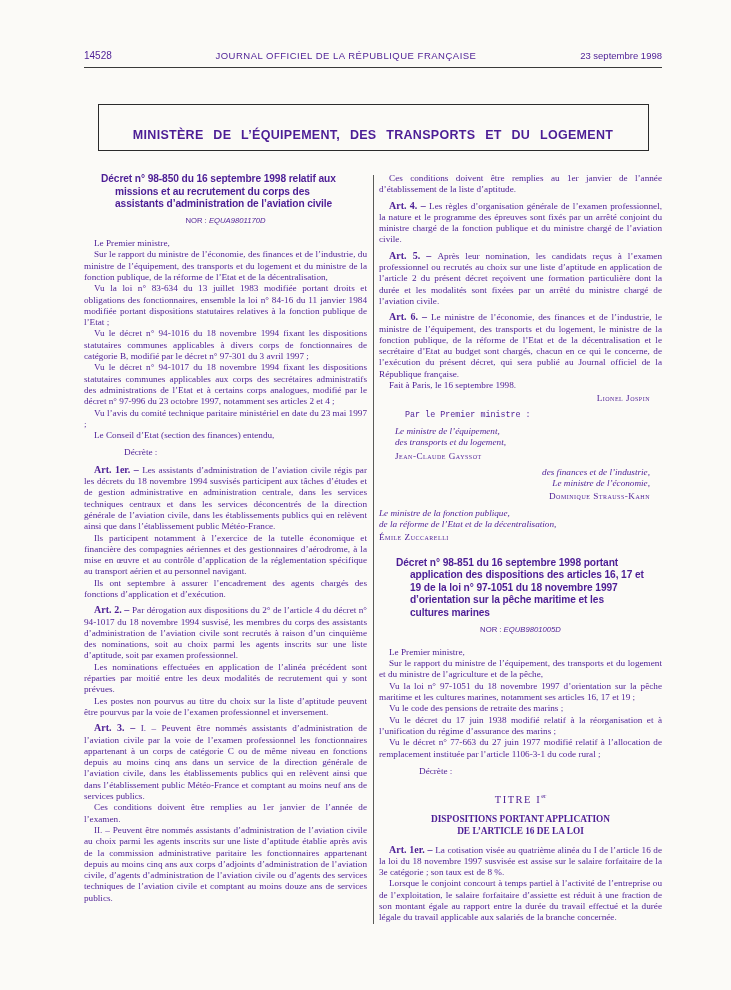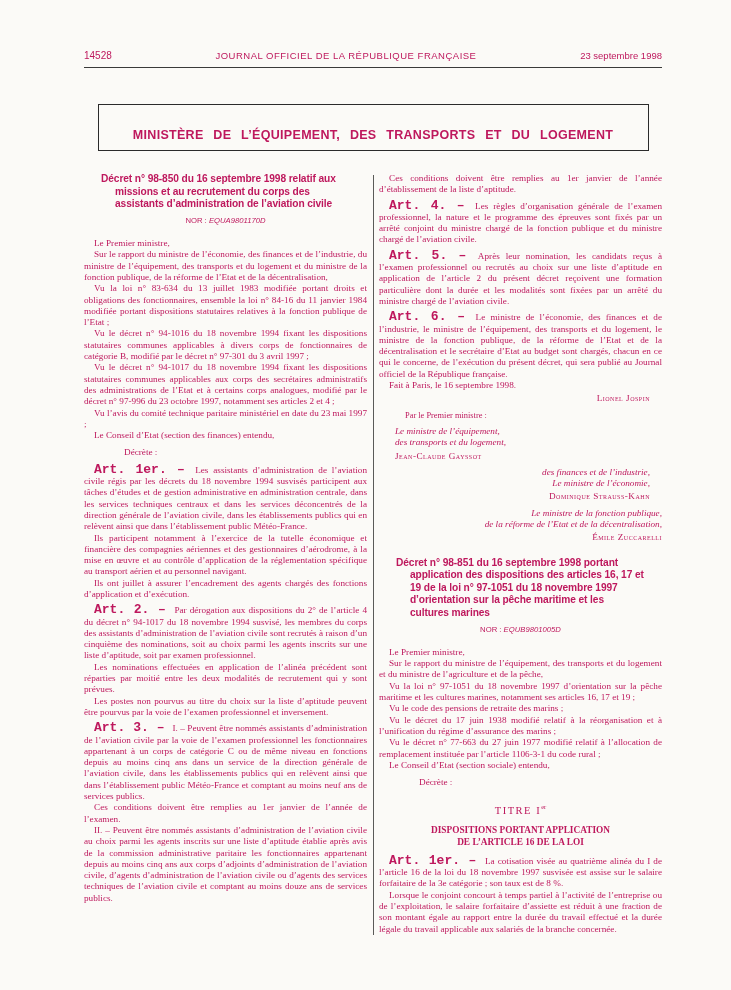--- a/index.html
+++ b/index.html
@@ -1,20 +1,20 @@
 <!DOCTYPE html>
 <html lang="fr"><head>
 <meta charset="utf-8">
 <style>
   html,body{margin:0;padding:0;}
   body{background:#e9e7e2;}
   .sheet{
     position:relative;width:731px;height:990px;margin:0 auto;
     background:#fbfaf7;overflow:hidden;
-    font-family:"Liberation Serif",serif;color:#be185d;
+    font-family:"Liberation Serif",serif;color:#4c1d95;
   }
   .content{padding:0 69px 0 84px;}
   
   .header-row{
     display:flex;justify-content:space-between;align-items:flex-end;
     padding-top:50px;font-family:"Liberation Sans",sans-serif;
   }
   .page-number{font-size:10px;}
   .journal-title{font-size:9.5px;letter-spacing:.5px;}
   .issue-date{font-size:9.5px;}
@@ -26,36 +26,36 @@
     font-family:"Liberation Sans",sans-serif;font-weight:bold;
     font-size:12.5px;letter-spacing:.3px;word-spacing:6px;
   }
   
   .columns{display:flex;margin-top:22px;align-items:stretch;}
   .col{width:283px;font-size:9.2px;line-height:11.3px;text-align:justify;}
   .col-divider{width:1px;background:#5a5a58;margin:2px 5px 0 6px;}
   
   .para{text-indent:10px;margin:0;}
   .para.art{margin-top:4px;}
-  .art-lead{font-family:Liberation Mono, monospace;font-weight:bold;font-size:13px;}
+  .art-lead{font-family:Liberation Serif, serif;font-weight:bold;font-size:10px;}
   .decree-title{
     font-family:"Liberation Sans",sans-serif;font-weight:bold;
     font-size:10.2px;line-height:12.6px;letter-spacing:-.1px;
     text-align:left;padding-left:14px;text-indent:-14px;margin:0 17px 4px;
   }
   .nor{text-align:center;font-family:"Liberation Sans",sans-serif;font-size:7.7px;margin:3px 0 12px;text-indent:0;}
   .nor-value{font-style:italic;}
   .decrete{text-indent:0;padding-left:40px;margin:6px 0 5px;}
   .sig-name{font-variant:small-caps;letter-spacing:.5px;margin:2px 0 1px;text-indent:0;}
   .sig-title{font-style:italic;margin-top:5px;text-indent:0;}
   .sig-title div{line-height:11.3px;}
-  .byline{font-size:8.4px;padding-left:26px;margin:5px 0 2px;text-indent:0;text-align:left;}
+  .byline{font-size:8.4px;padding-left:26px;margin:5px 0 2px;text-indent:0;text-align:left;font-family:Liberation Mono, monospace;}
   .align-right{text-align:right;padding-right:12px;}
   .align-left{text-align:left;padding-left:16px;}
-  .align-center{text-align:right;}
+  .align-center{text-align:left;}
   .titre{text-align:center;font-size:10.5px;letter-spacing:1.5px;margin:13px 0 9px;text-indent:0;}
   .titre sup{font-size:6.5px;letter-spacing:0;}
   .heading2{text-align:center;font-weight:bold;font-size:9.3px;margin:0 0 6px;text-indent:0;}
   .heading2 div{line-height:11.8px;}
 </style>
 </head>
 <body>
 
 <div class="sheet">
   <div class="content">
@@ -76,21 +76,21 @@
           <div class="para">Le Premier ministre,</div>
           <div class="para">Sur le rapport du ministre de l’économie, des finances et de l’industrie, du ministre de l’équipement, des transports et du logement et du ministre de la fonction publique, de la réforme de l’Etat et de la décentralisation,</div>
           <div class="para">Vu la loi n° 83-634 du 13 juillet 1983 modifiée portant droits et obligations des fonctionnaires, ensemble la loi n° 84-16 du 11 janvier 1984 modifiée portant dispositions statutaires relatives à la fonction publique de l’Etat ;</div>
           <div class="para">Vu le décret n° 94-1016 du 18 novembre 1994 fixant les dispositions statutaires communes applicables à divers corps de fonctionnaires de catégorie B, modifié par le décret n° 97-301 du 3 avril 1997 ;</div>
           <div class="para">Vu le décret n° 94-1017 du 18 novembre 1994 fixant les dispositions statutaires communes applicables aux corps des secrétaires administratifs des administrations de l’Etat et à certains corps analogues, modifié par le décret n° 97-996 du 23 octobre 1997, notamment ses articles 2 et 4 ;</div>
           <div class="para">Vu l’avis du comité technique paritaire ministériel en date du 23 mai 1997 ;</div>
           <div class="para">Le Conseil d’Etat (section des finances) entendu,</div>
           <div class="decrete">Décrète :</div>
           <div class="para art"><strong class="art-lead">Art. 1er. – </strong>Les assistants d’administration de l’aviation civile régis par les décrets du 18 novembre 1994 susvisés participent aux tâches d’études et de gestion administrative en administration centrale, dans les services techniques centraux et dans les services déconcentrés de la direction générale de l’aviation civile, dans les établissements publics qui en relèvent ainsi que dans l’établissement public Météo-France.</div>
           <div class="para">Ils participent notamment à l’exercice de la tutelle économique et financière des compagnies aériennes et des gestionnaires d’aérodrome, à la mise en œuvre et au contrôle d’application de la réglementation spécifique au transport aérien et au personnel navigant.</div>
-          <div class="para">Ils ont juillet à assurer l’encadrement des agents chargés des fonctions d’application et d’exécution.</div>
+          <div class="para">Ils ont septembre à assurer l’encadrement des agents chargés des fonctions d’application et d’exécution.</div>
           <div class="para art"><strong class="art-lead">Art. 2. – </strong>Par dérogation aux dispositions du 2° de l’article 4 du décret n° 94-1017 du 18 novembre 1994 susvisé, les membres du corps des assistants d’administration de l’aviation civile sont recrutés à raison d’un cinquième des nominations, soit au choix parmi les agents inscrits sur une liste d’aptitude, soit par examen professionnel.</div>
           <div class="para">Les nominations effectuées en application de l’alinéa précédent sont réparties par moitié entre les deux modalités de recrutement qui y sont prévues.</div>
           <div class="para">Les postes non pourvus au titre du choix sur la liste d’aptitude peuvent être pourvus par la voie de l’examen professionnel et inversement.</div>
           <div class="para art"><strong class="art-lead">Art. 3. – </strong>I. – Peuvent être nommés assistants d’administration de l’aviation civile par la voie de l’examen professionnel les fonctionnaires appartenant à un corps de catégorie C ou de même niveau en fonctions depuis au moins cinq ans dans un service de la direction générale de l’aviation civile, dans les établissements publics qui en relèvent ainsi que dans l’établissement public Météo-France et comptant au moins neuf ans de services publics.</div>
           <div class="para">Ces conditions doivent être remplies au 1er janvier de l’année de l’examen.</div>
           <div class="para">II. – Peuvent être nommés assistants d’administration de l’aviation civile au choix parmi les agents inscrits sur une liste d’aptitude établie après avis de la commission administrative paritaire les fonctionnaires appartenant depuis au moins cinq ans aux corps d’adjoints d’administration de l’aviation civile, d’agents d’administration de l’aviation civile ou d’agents des services techniques de l’aviation civile et comptant au moins douze ans de services publics.</div>
         </div>
       <div class="col-divider"></div>
       <div class="col">
           <div class="para">Ces conditions doivent être remplies au 1er janvier de l’année d’établissement de la liste d’aptitude.</div>
@@ -117,21 +117,20 @@
           <div class="sig-name align-center">Émile Zuccarelli</div>
           <div style="height: 12px;"></div>
           <div class="decree-title">Décret n° 98-851 du 16 septembre 1998 portant application des dispositions des articles 16, 17 et 19 de la loi n° 97-1051 du 18 novembre 1997 d’orientation sur la pêche maritime et les cultures marines</div>
           <div class="nor"><span class="nor-label">NOR : </span><span class="nor-value">EQUB9801005D</span></div>
           <div class="para">Le Premier ministre,</div>
           <div class="para">Sur le rapport du ministre de l’équipement, des transports et du logement et du ministre de l’agriculture et de la pêche,</div>
           <div class="para">Vu la loi n° 97-1051 du 18 novembre 1997 d’orientation sur la pêche maritime et les cultures marines, notamment ses articles 16, 17 et 19 ;</div>
           <div class="para">Vu le code des pensions de retraite des marins ;</div>
           <div class="para">Vu le décret du 17 juin 1938 modifié relatif à la réorganisation et à l’unification du régime d’assurance des marins ;</div>
           <div class="para">Vu le décret n° 77-663 du 27 juin 1977 modifié relatif à l’allocation de remplacement instituée par l’article 1106-3-1 du code rural ;</div>
-          <div class="para">Le Conseil d’Etat (section sociale) entendu,</div>
           <div class="decrete">Décrète :</div>
           <div class="titre"><span>TITRE I</span><sup>er</sup></div>
           <div class="heading2">
             <div>DISPOSITIONS PORTANT APPLICATION</div>
             <div>DE L’ARTICLE 16 DE LA LOI</div>
           </div>
           <div class="para art"><strong class="art-lead">Art. 1er. – </strong>La cotisation visée au quatrième alinéa du I de l’article 16 de la loi du 18 novembre 1997 susvisée est assise sur le salaire forfaitaire de la 3e catégorie ; son taux est de 8 %.</div>
           <div class="para">Lorsque le conjoint concourt à temps partiel à l’activité de l’entreprise ou de l’exploitation, le salaire forfaitaire d’assiette est réduit à une fraction de son montant égale au rapport entre la durée du travail effectué et la durée légale du travail applicable aux salariés de la branche concernée.</div>
         </div>
     </div>

